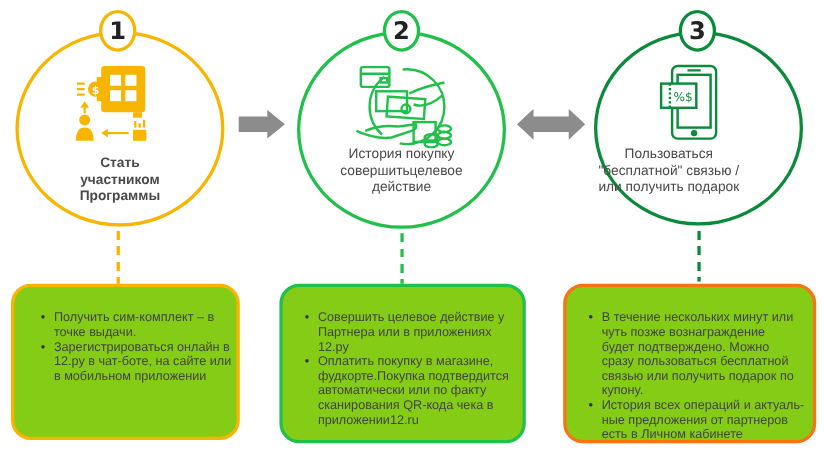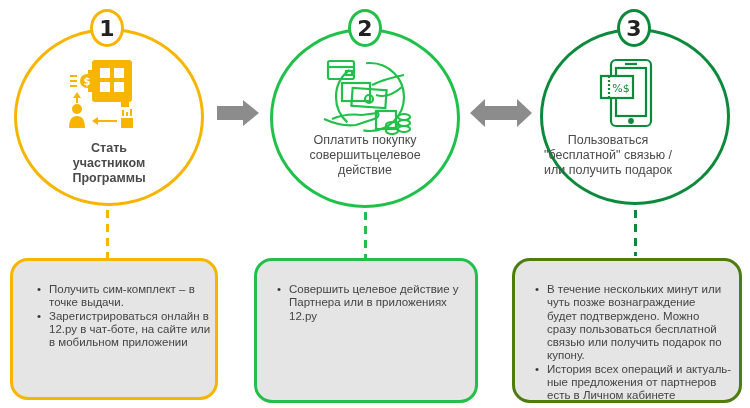--- a/index.html
+++ b/index.html
@@ -5,21 +5,21 @@
   html, body { margin:0; padding:0; background:#ffffff; }
   body { width:750px; height:408px; position:relative; overflow:hidden;
          font-family:"Liberation Sans", sans-serif; color:#4a4a4a; }
   .circle { position:absolute; border-radius:50%; box-sizing:border-box; background:#fff; }
   .badge { position:absolute; width:34px; height:38px; border-radius:50%; box-sizing:border-box;
            background:#fff; display:flex; align-items:center; justify-content:center;
            font-family:"DejaVu Sans", sans-serif; font-weight:bold; font-size:22px; color:#222; }
   .circle-label { position:absolute; text-align:center; font-size:12.5px; line-height:15px; color:#4a4a4a; }
   .icon { position:absolute; }
   .dash { position:absolute; width:3px; }
-  .box { position:absolute; border-radius:18px; box-sizing:border-box; background:#e5e5e5; }
+  .box { position:absolute; border-radius:18px; box-sizing:border-box; background:#84cc16; }
   .box ul { margin:0; padding:0 0 0 22px; list-style:none; }
   .box li { position:relative; font-size:11.5px; line-height:13.3px; color:#444; }
   .box li::before { content:"•"; position:absolute; left:-12px; top:0; color:#333; }
   .arrow { position:absolute; }
 </style>
 </head>
 <body>
 
 <div class="circle" style="left:14px; top:28px; width:190px; height:178px; border:3px solid #f8b500;"></div>
 <div class="badge" style="left:90px; top:9px; border:3px solid #f8b500;">
@@ -87,28 +87,29 @@
     <path d="M10 64 Q24 58 40 60"></path>
     <rect x="54" y="56" width="20" height="18"></rect>
     <ellipse cx="82" cy="62" rx="6" ry="3"></ellipse>
     <ellipse cx="82" cy="68" rx="6" ry="3"></ellipse>
     <ellipse cx="82" cy="74" rx="6" ry="3"></ellipse>
     <ellipse cx="70" cy="70" rx="6" ry="3"></ellipse>
     <ellipse cx="70" cy="76" rx="6" ry="3"></ellipse>
   </g>
 </svg>
 <div class="circle-label" style="left:290px; top:133px; width:150px;">
-  <div>Оплатить покупку</div>
+  <div>История покупку</div>
   <div>совершитьцелевое</div>
   <div>действие</div>
 </div>
 <div class="dash" style="left:364px; top:212px; height:46px; background:repeating-linear-gradient(to bottom,#21c04a 0 8px,transparent 8px 14px);"></div>
 <div class="box" style="left:254px; top:258px; width:224px; height:145px; border:3px solid #21c04a; padding:22px 8px 16px 10px;">
   <ul>
     <li style="width:180px;">Совершить целевое действие у Партнера или в приложениях 12.ру</li>
+    <li style="width:182px;">Оплатить покупку в магазине, фудкорте.Покупка подтвердится автоматически или по факту сканирования QR-кода чека в приложении12.ru</li>
   </ul>
 </div>
 
 <svg class="arrow" style="left:470px; top:99px;" width="62" height="28" viewBox="0 0 62 28">
   <polygon points="0,14 15,0 15,7 47,7 47,0 62,14 47,28 47,21 15,21 15,28" fill="#8c8c8c"></polygon>
 </svg>
 
 <div class="circle" style="left:540px; top:28px; width:190px; height:177px; border:3px solid #0b8a3b;"></div>
 <div class="badge" style="left:617px; top:9px; border:3px solid #0b8a3b;">
     <span>3</span>
@@ -123,18 +124,18 @@
     <line x1="12" y1="18" x2="12" y2="40" stroke-dasharray="2 2"></line>
   </g>
   <text x="24" y="34" font-size="11" text-anchor="middle" fill="#0b8a3b" font-family="DejaVu Sans, sans-serif">%$</text>
 </svg>
 <div class="circle-label" style="left:528px; top:133px; width:160px;">
   <div>Пользоваться</div>
   <div>"бесплатной" связью /</div>
   <div>или получить подарок</div>
 </div>
 <div class="dash" style="left:634px; top:210px; height:46px; background:repeating-linear-gradient(to bottom,#0b8a3b 0 8px,transparent 8px 14px);"></div>
-<div class="box" style="left:512px; top:258px; width:230px; height:145px; border:3px solid #4d7c0f; padding:22px 8px 0 10px;">
+<div class="box" style="left:512px; top:258px; width:230px; height:145px; border:3px solid #f97316; padding:22px 8px 0 10px;">
   <ul>
     <li style="width:178px;">В течение нескольких минут или чуть позже вознаграждение будет подтверждено. Можно сразу пользоваться бесплатной связью или получить подарок по купону.</li>
     <li style="width:190px;">История всех операций и актуаль-ные предложения от партнеров есть в Личном кабинете</li>
   </ul>
 </div>
 
 </body></html>

